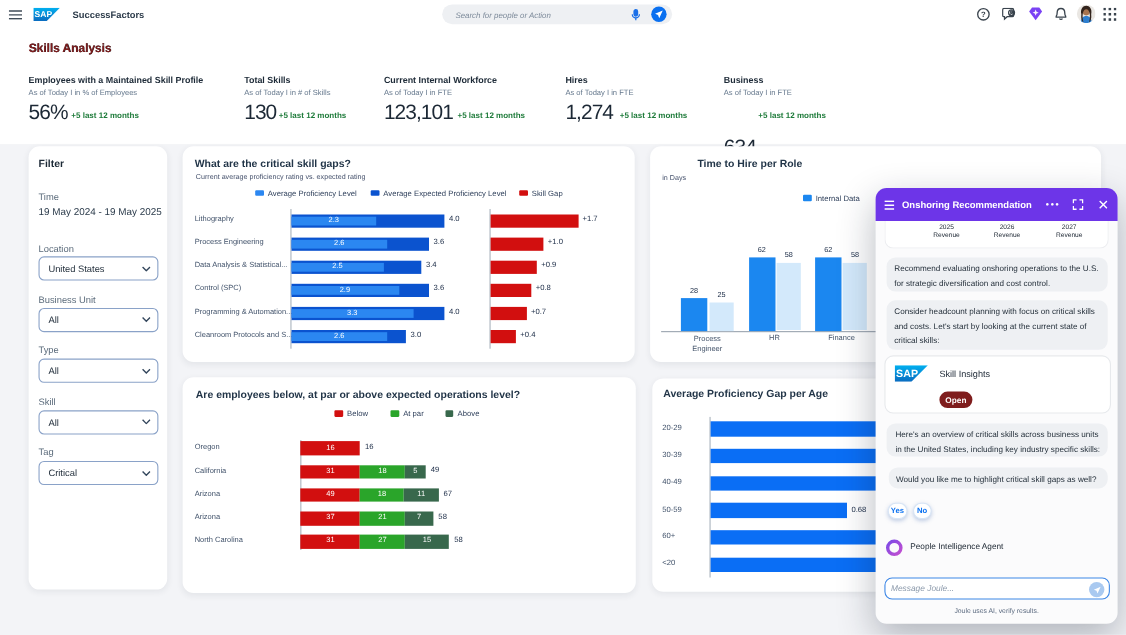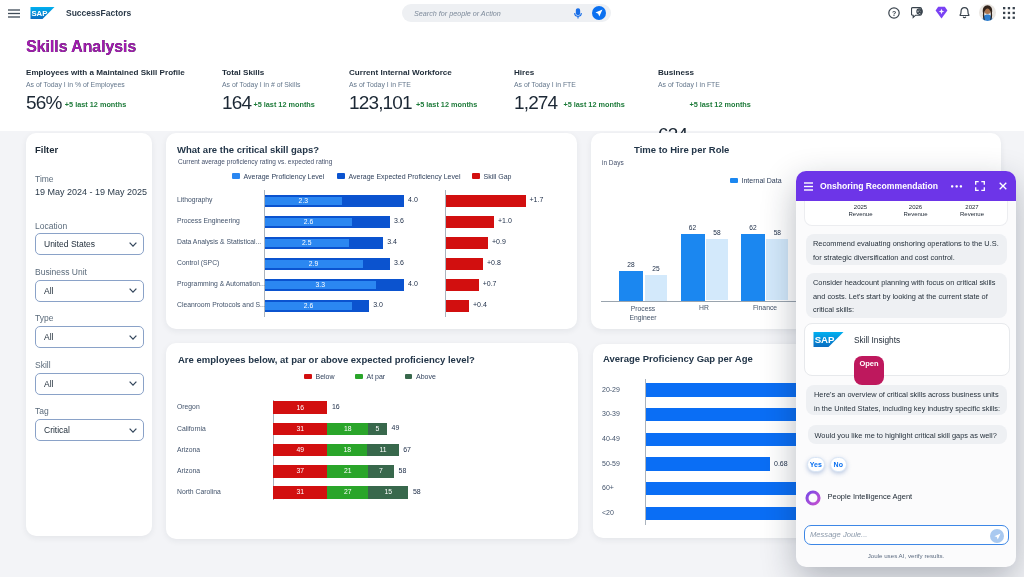--- a/index.html
+++ b/index.html
@@ -88,29 +88,29 @@
       <rect x="4.8" y="0" width="2.3" height="2.3"></rect>
       <rect x="9.6" y="0" width="2.3" height="2.3"></rect>
   <rect x="0" y="4.8" width="2.3" height="2.3"></rect>
       <rect x="4.8" y="4.8" width="2.3" height="2.3"></rect>
       <rect x="9.6" y="4.8" width="2.3" height="2.3"></rect>
   <rect x="0" y="9.6" width="2.3" height="2.3"></rect>
       <rect x="4.8" y="9.6" width="2.3" height="2.3"></rect>
       <rect x="9.6" y="9.6" width="2.3" height="2.3"></rect>
  </g>
 </svg>
-<div class="abs" style="left:26px;top:37.5px;font-size:16px;font-weight:bold;color:#a21caf;letter-spacing:-0.1px;text-shadow:0.25px 0 0 #10181f;">Skills Analysis</div>
+<div class="abs" style="left:26px;top:37.5px;font-size:11px;font-weight:bold;color:#7f1d1d;letter-spacing:-0.1px;text-shadow:0.25px 0 0 #10181f;">Skills Analysis</div>
 
 <div class="abs" style="left:26px;top:68.3px;font-size:8.1px;font-weight:bold;color:#1d2a37;white-space:nowrap;">Employees with a Maintained Skill Profile</div>
 <div class="abs" style="left:26px;top:80.5px;font-size:6.9px;color:#64778c;white-space:nowrap;">As of Today I in % of Employees</div>
 <div class="abs" style="left:26px;top:92.3px;font-size:19px;letter-spacing:-0.85px;color:#1c2835;">56%</div>
 <div class="abs" style="left:64.8px;top:100.3px;font-size:7.3px;font-weight:bold;color:#1e7b3a;white-space:nowrap;">+5 last 12 months</div>
 <div class="abs" style="left:222px;top:68.3px;font-size:8.1px;font-weight:bold;color:#1d2a37;white-space:nowrap;">Total Skills</div>
 <div class="abs" style="left:222px;top:80.5px;font-size:6.9px;color:#64778c;white-space:nowrap;">As of Today I in # of Skills</div>
-<div class="abs" style="left:222px;top:92.3px;font-size:19px;letter-spacing:-0.85px;color:#1c2835;">164</div>
+<div class="abs" style="left:222px;top:92.3px;font-size:19px;letter-spacing:-0.85px;color:#1c2835;">130</div>
 <div class="abs" style="left:253.4px;top:100.3px;font-size:7.3px;font-weight:bold;color:#1e7b3a;white-space:nowrap;">+5 last 12 months</div>
 <div class="abs" style="left:349px;top:68.3px;font-size:8.1px;font-weight:bold;color:#1d2a37;white-space:nowrap;">Current Internal Workforce</div>
 <div class="abs" style="left:349px;top:80.5px;font-size:6.9px;color:#64778c;white-space:nowrap;">As of Today I in FTE</div>
 <div class="abs" style="left:349px;top:92.3px;font-size:19px;letter-spacing:-0.85px;color:#1c2835;">123,101</div>
 <div class="abs" style="left:415.9px;top:100.3px;font-size:7.3px;font-weight:bold;color:#1e7b3a;white-space:nowrap;">+5 last 12 months</div>
 <div class="abs" style="left:514px;top:68.3px;font-size:8.1px;font-weight:bold;color:#1d2a37;white-space:nowrap;text-align:right;">Hires</div>
 <div class="abs" style="left:514px;top:80.5px;font-size:6.9px;color:#64778c;white-space:nowrap;">As of Today I in FTE</div>
 <div class="abs" style="left:514px;top:92.3px;font-size:19px;letter-spacing:-0.85px;color:#1c2835;">1,274</div>
 <div class="abs" style="left:563.4px;top:100.3px;font-size:7.3px;font-weight:bold;color:#1e7b3a;white-space:nowrap;">+5 last 12 months</div>
 <div class="abs" style="left:658px;top:68.3px;font-size:8.1px;font-weight:bold;color:#1d2a37;white-space:nowrap;">Business</div>
@@ -197,21 +197,21 @@
 <div class="bar" style="left:445.5px;top:278.8px;width:33.2px;height:12px;background:#d20f0f;"></div>
 <div class="vlab" style="left:482.7px;top:280.2px;">+0.7</div>
 <div class="catlab" style="left:177px;top:301.4px;">Cleanroom Protocols and S...</div>
 <div class="bar" style="left:264.5px;top:299.8px;width:104.7px;height:12px;background:#0b53cf;"></div>
 <div class="bar" style="left:264.5px;top:301.8px;width:87.9px;height:8px;background:#2b87f1;"></div>
 <div class="inlab" style="left:264.5px;top:301.6px;width:87.9px;">2.6</div>
 <div class="vlab" style="left:373.2px;top:301.2px;">3.0</div>
 <div class="bar" style="left:445.5px;top:299.8px;width:23.5px;height:12px;background:#d20f0f;"></div>
 <div class="vlab" style="left:473.0px;top:301.2px;">+0.4</div>
 <div class="card" style="left:166px;top:343px;width:412px;height:196px;"></div>
-<div class="ctitle" style="left:178px;top:354px;">Are employees below, at par or above expected proficiency level?</div>
+<div class="ctitle" style="left:178px;top:354px;">Are employees below, at par or above expected operations level?</div>
 <div class="lgd" style="left:304px;top:373px;"><span class="sq" style="background:#d20f0f;"></span>Below</div>
 <div class="lgd" style="left:355px;top:373px;"><span class="sq" style="background:#2aa52a;"></span>At par</div>
 <div class="lgd" style="left:404.5px;top:373px;"><span class="sq" style="background:#38684c;"></span>Above</div>
 <div class="abs" style="left:273px;top:400px;width:1px;height:100px;background:#aab3bd;"></div>
 
 <div class="catlab" style="left:177px;top:403.3px;">Oregon</div>
 <div class="bar" style="left:273.3px;top:401.4px;width:54.1px;height:12.6px;background:#d20f0f;"></div>
 <div class="inlab" style="left:273.3px;top:403.5px;width:54.1px;">16</div>
 <div class="vlab" style="left:331.9px;top:403.1px;">16</div>
 <div class="catlab" style="left:177px;top:424.5px;">California</div>
@@ -320,21 +320,21 @@
 
 <div class="abs" style="left:806px;top:273px;width:201px;height:45px;background:#eef0f3;border-radius:8px;"></div>
 <div class="abs" style="left:813px;top:276px;width:190px;font-size:7.4px;color:#25303b;line-height:13.5px;">Consider headcount planning with focus on critical skills and costs. Let's start by looking at the current state of critical skills:</div>
 
 <div class="abs" style="left:804px;top:323px;width:206px;height:53px;background:#fff;border:1px solid #e7e9ec;border-radius:8px;box-sizing:border-box;"></div>
 <svg class="abs" style="left:813px;top:332px" width="31" height="15" viewBox="0 0 52 26">
  <polygon points="0,0 52,0 26,26 0,26" fill="url(#sapg)"></polygon>
  <text x="2" y="19.3" font-size="16.8" font-weight="bold" fill="#fff" font-family="Liberation Sans">SAP</text>
 </svg>
 <div class="abs" style="left:854px;top:335px;font-size:8.3px;color:#222d3a;">Skill Insights</div>
-<div class="abs" style="left:854px;top:355.5px;width:30px;height:29px;border-radius:8px;background:#be185d;color:#fff;font-size:7.5px;font-weight:bold;text-align:center;line-height:15px;">Open</div>
+<div class="abs" style="left:854px;top:355.5px;width:30px;height:15px;border-radius:8px;background:#7f1d1d;color:#fff;font-size:7.5px;font-weight:bold;text-align:center;line-height:15px;">Open</div>
 
 <div class="abs" style="left:806px;top:385px;width:201px;height:30px;background:#eef0f3;border-radius:8px;"></div>
 <div class="abs" style="left:814px;top:388px;width:190px;font-size:7.4px;color:#25303b;line-height:13.5px;">Here's an overview of critical skills across business units in the United States, including key industry specific skills:</div>
 
 <div class="abs" style="left:808px;top:425px;width:199px;height:19px;background:#eef0f3;border-radius:8px;"></div>
 <div class="abs" style="left:814.5px;top:430.5px;width:192px;font-size:7.4px;color:#25303b;">Would you like me to highlight critical skill gaps as well?</div>
 
 <div class="abs" style="left:807px;top:457px;width:17.5px;height:15px;background:#fff;border:1px solid #d8e5f5;border-radius:8px;box-shadow:0 1.5px 4px rgba(70,110,180,0.35);color:#0a70f0;font-size:7px;font-weight:bold;text-align:center;line-height:14px;box-sizing:border-box;">Yes</div>
 <div class="abs" style="left:829.5px;top:457px;width:17.5px;height:15px;background:#fff;border:1px solid #d8e5f5;border-radius:8px;box-shadow:0 1.5px 4px rgba(70,110,180,0.35);color:#0a70f0;font-size:7px;font-weight:bold;text-align:center;line-height:14px;box-sizing:border-box;">No</div>
 

